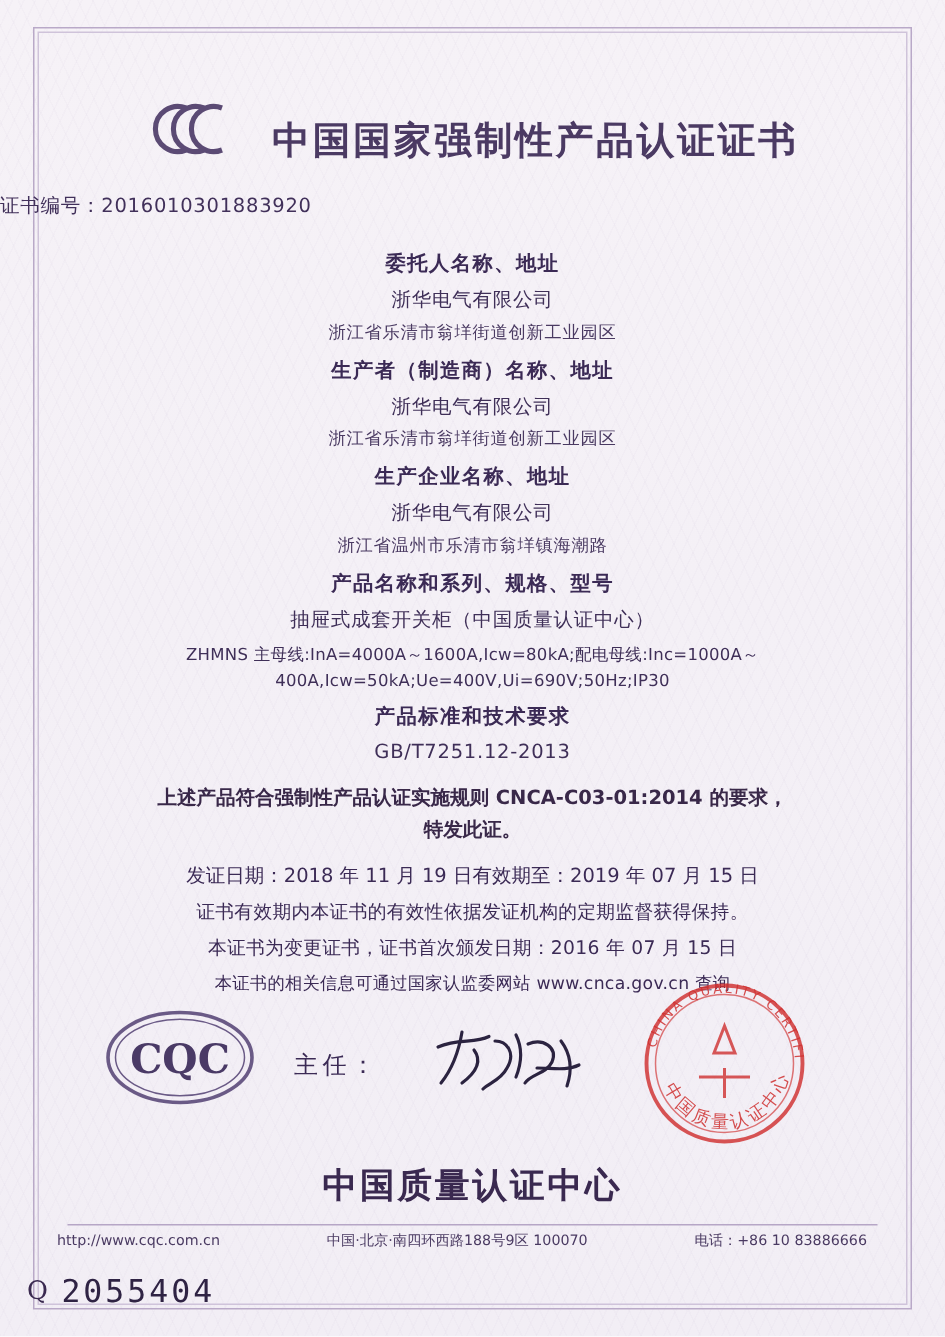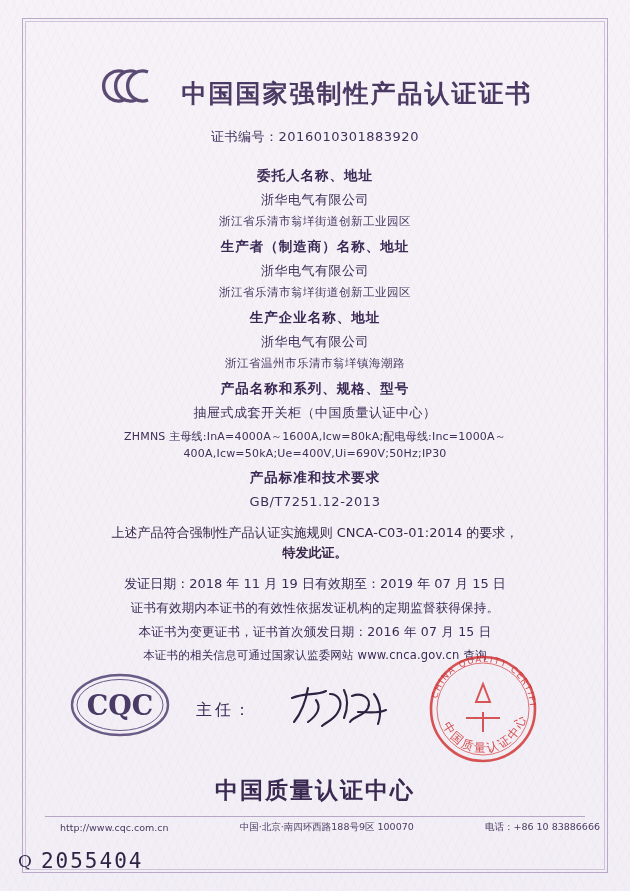--- a/index.html
+++ b/index.html
@@ -65,21 +65,20 @@
     font-weight: bold;
     letter-spacing: 2px;
     color: #4b3a63;
     white-space: nowrap;
   }
 
   .cert-no {
     position: absolute;
     left: 0; top: 128px;
     width: 630px;
-    text-align: center;
     font-family: "DejaVu Sans", sans-serif;
     font-size: 13px;
     color: #41305a;
     letter-spacing: 0.5px;
   }
 
   .body-block {
     position: absolute;
     left: 95px;
     top: 158px;
@@ -123,21 +122,21 @@
   }
   .std-val {
     font-family: "DejaVu Sans", sans-serif;
     font-size: 13px;
     margin-top: 7px;
     letter-spacing: 0.5px;
   }
   .rule-line {
     font-family: "DejaVu Sans", sans-serif;
     font-size: 13px;
-    font-weight: normal;
+    font-weight: bold;
     margin-top: 14px;
     line-height: 1.6;
     color: #392849;
   }
   .rule-line2 {
     font-family: "DejaVu Sans", sans-serif;
     font-size: 13px;
     font-weight: bold;
     color: #392849;
   }
@@ -208,21 +207,21 @@
 
   .footer-rule {
     position: absolute;
     left: 45px;
     top: 816px;
     width: 540px;
     border-top: 1px solid #b6a6c6;
   }
   .footer {
     position: absolute;
-    left: 60px;
+    left: 38px;
     top: 821px;
     width: 540px;
     display: flex;
     justify-content: space-between;
     align-items: center;
     font-family: "DejaVu Sans", sans-serif;
     font-size: 9.5px;
     color: #4a3a62;
   }
   .footer-mid {

